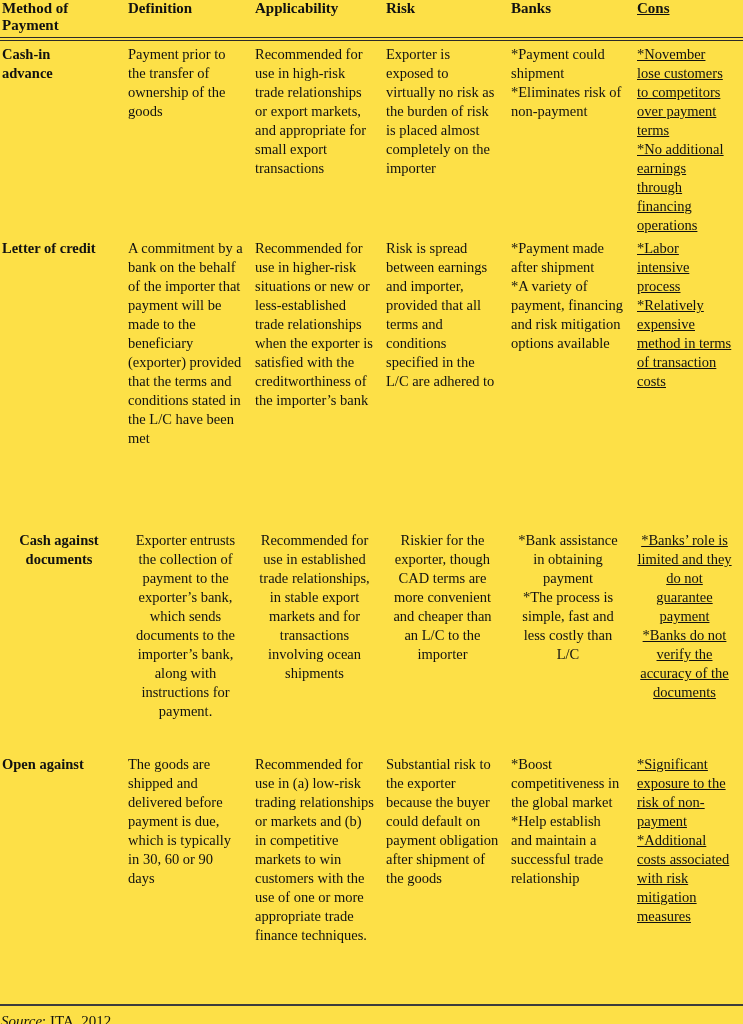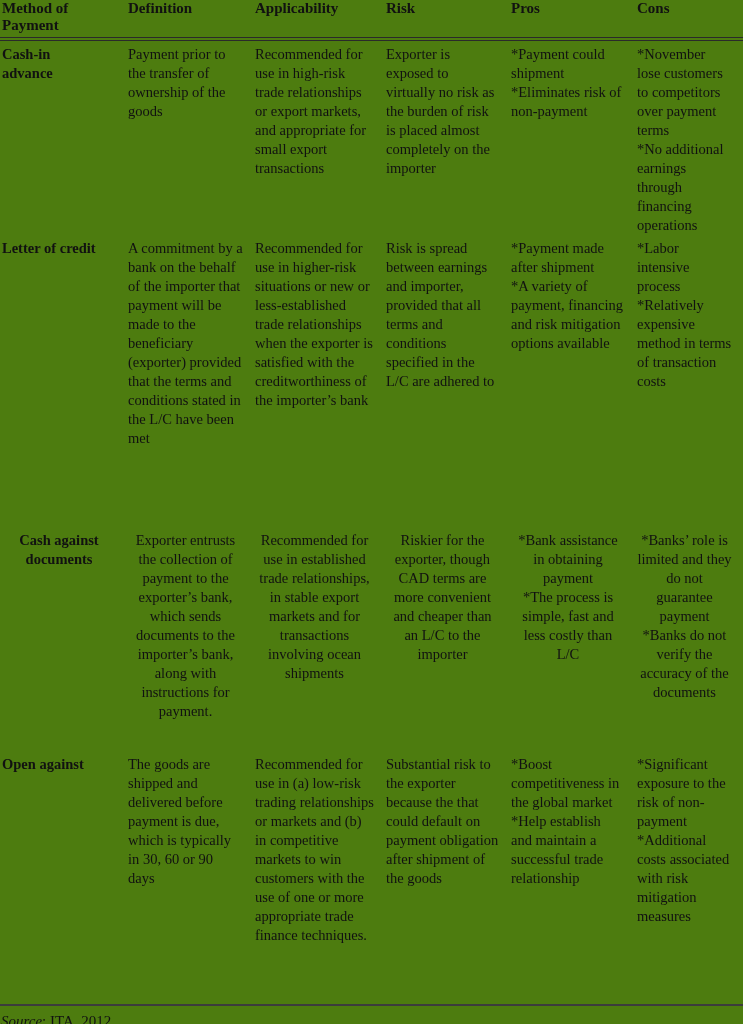--- a/index.html
+++ b/index.html
@@ -3,39 +3,39 @@
 <meta charset="utf-8">
 <style>
   * { margin: 0; padding: 0; box-sizing: border-box; }
   html, body {
     width: 743px; height: 1024px;
     background: #ffffff;
     overflow: hidden;
     color: #111111;
     font-family: "Liberation Serif", "DejaVu Serif", serif;
   }
-  .page { width: 743px; height: 1024px; background: #4d7c0f; }
+  .page { width: 743px; height: 1024px; background: #fde047; }
   table.pm-table {
     width: 743px;
     border-collapse: collapse;
     table-layout: fixed;
     border-bottom: 2px solid #3c3c3c;
   }
   col.c1 { width: 126px; }
   col.c2 { width: 127px; }
   col.c3 { width: 131px; }
   col.c4 { width: 125px; }
   col.c5 { width: 126px; }
   col.c6 { width: 108px; }
   th, td {
     vertical-align: top;
     text-align: left;
     padding: 0 10px 0 2px;
   }
-  th:last-child, td:last-child { padding-right: 11px; }
+  th:last-child, td:last-child { padding-right: 11px; text-decoration: underline; }
   thead th {
     font-size: 15px;
     line-height: 17px;
     font-weight: bold;
     padding-bottom: 3px;
     border-bottom: 4px double #2a2a2a;
   }
   tbody td {
     font-size: 14.5px;
     line-height: 19px;
@@ -71,21 +71,21 @@
         <col class="c4">
         <col class="c5">
         <col class="c6">
     </colgroup>
     <thead>
       <tr>
         <th>Method of Payment</th>
         <th>Definition</th>
         <th>Applicability</th>
         <th>Risk</th>
-        <th>Pros</th>
+        <th>Banks</th>
         <th>Cons</th>
       </tr>
     </thead>
     <tbody>
       <tr class="r1">
         <td class="method">Cash-in
 advance</td>
         <td>Payment prior to the transfer of ownership of the goods</td>
         <td>Recommended for use in high-risk trade relationships or export markets, and appropriate for small export transactions</td>
         <td>Exporter is exposed to virtually no risk as the burden of risk is placed almost completely on the importer</td>
@@ -112,21 +112,21 @@
         <td>Riskier for the exporter, though CAD terms are more convenient and cheaper than an L/C to the importer</td>
         <td class="bullets">*Bank assistance in obtaining payment
 *The process is simple, fast and less costly than L/C</td>
         <td class="bullets">*Banks’ role is limited and they do not guarantee payment
 *Banks do not verify the accuracy of the documents</td>
       </tr>
       <tr class="r4">
         <td class="method">Open against</td>
         <td>The goods are shipped and delivered before payment is due, which is typically in 30, 60 or 90 days</td>
         <td>Recommended for use in (a) low-risk trading relationships or markets and (b) in competitive markets to win customers with the use of one or more appropriate trade finance techniques.</td>
-        <td>Substantial risk to the exporter because the that could default on payment obligation after shipment of the goods</td>
+        <td>Substantial risk to the exporter because the buyer could default on payment obligation after shipment of the goods</td>
         <td class="bullets">*Boost competitiveness in the global market
 *Help establish and maintain a successful trade relationship</td>
         <td class="bullets">*Significant exposure to the risk of non-payment
 *Additional costs associated with risk mitigation measures</td>
       </tr>
     </tbody>
   </table>
 
   <div class="source-note">
     <span class="source-label">Source</span><span>: ITA, 2012</span>

